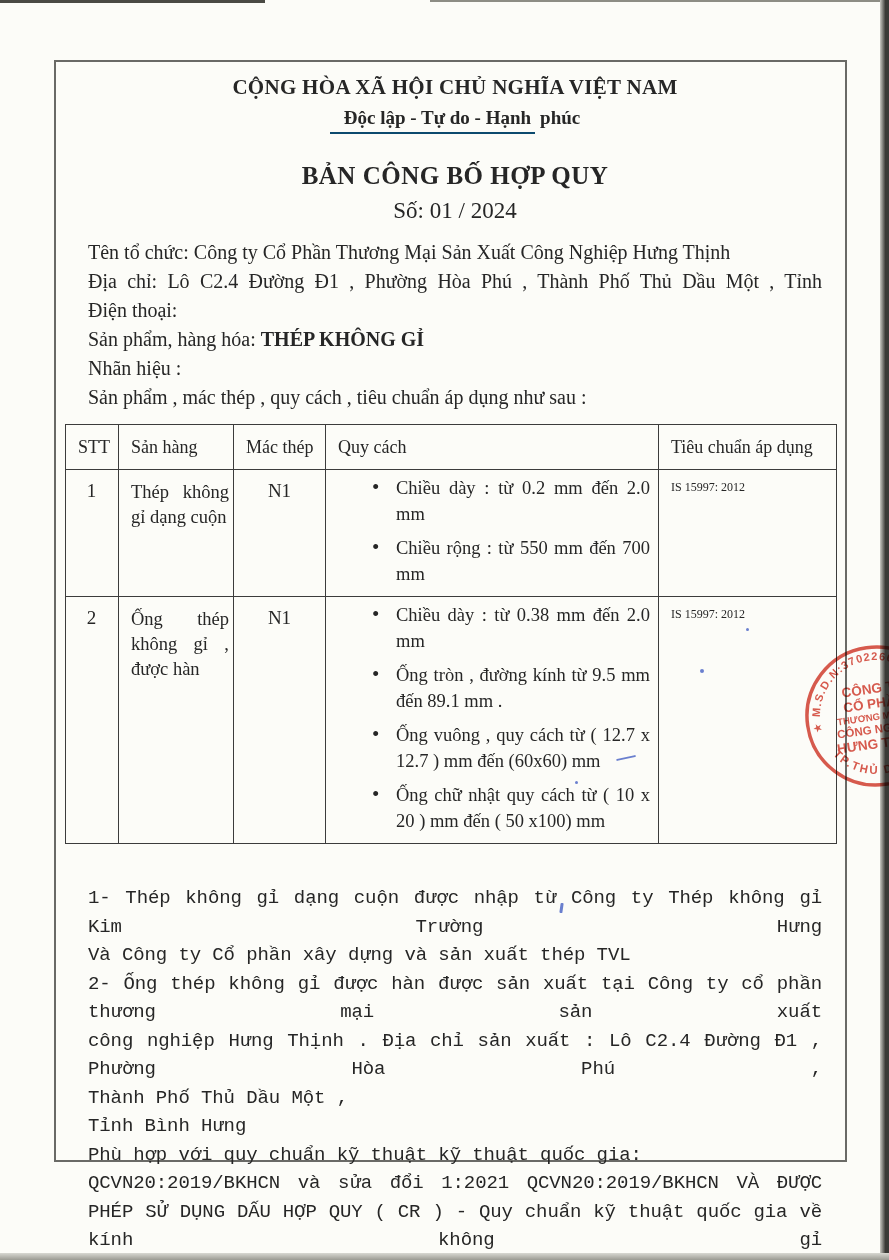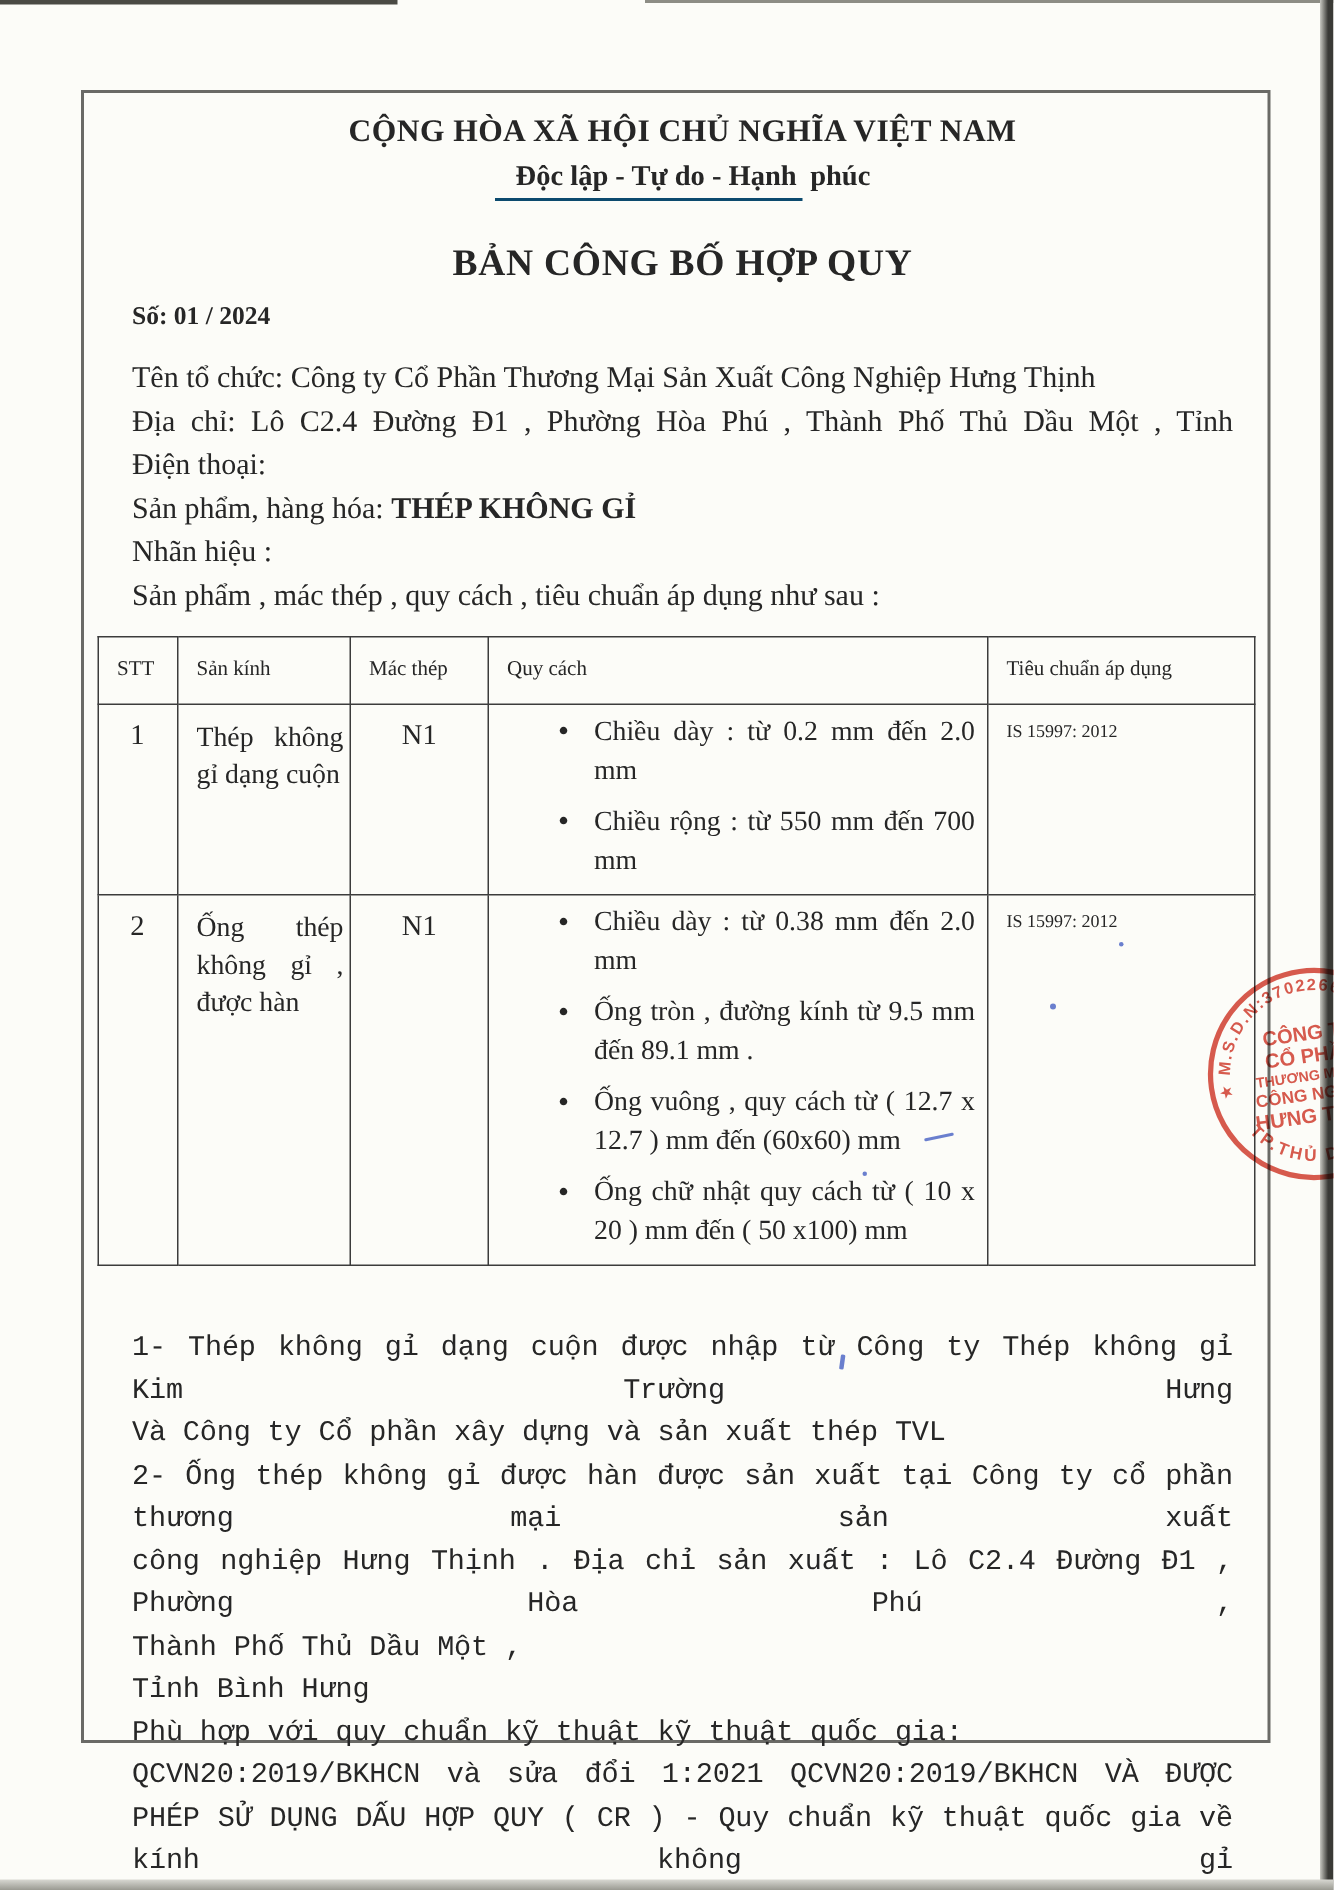--- a/index.html
+++ b/index.html
@@ -21,36 +21,36 @@
     position:absolute;left:54px;top:60px;width:793px;height:1102px;
     border:2px solid #6a6a66;box-sizing:border-box;
   }
   .content{padding:12px 23px 0 32px;}
 
   .nat{ text-align:center;font-weight:bold;font-size:21px;line-height:26px;letter-spacing:.3px;}
   .motto{text-align:center;font-weight:bold;font-size:19px;line-height:24px;margin-top:6px;}
   .motto .ul{display:inline-block;border-bottom:2px solid #0c4a6e;padding:0 4px 2px 14px;}
   .motto .tail{padding-left:5px;}
   .doc-title{text-align:center;font-weight:bold;font-size:25px;line-height:30px;margin-top:27px;letter-spacing:.5px;}
-  .doc-no{font-size:17px;line-height:28px;margin-top:6px;font-weight:bold;}
+  .doc-no{text-align:center;font-size:23px;line-height:28px;margin-top:6px;}
 
   .info{margin-top:13px;font-size:20px;line-height:29px;}
   .info .ln{margin:0;}
   .just{text-align:justify;text-align-last:justify;}
   .ind{margin-left:10px;}
   .gap-top{margin-top:3px;}
   .bold{font-weight:bold;}
 
   table.ct{
     border-collapse:collapse;table-layout:fixed;
     width:771px;margin-left:-23px;margin-top:12px;
     font-size:18.5px;
   }
   table.ct th, table.ct td{border:1.5px solid #3c3c3c;box-sizing:border-box;vertical-align:top;font-weight:normal;}
-  table.ct th{height:45px;font-size:14px;text-align:left;padding:0 4px 0 12px;vertical-align:middle;}
+  table.ct th{height:45px;font-size:18px;text-align:left;padding:0 4px 0 12px;vertical-align:middle;}
   th.c-stt,td.c-stt{text-align:center;padding-left:0;}
   td{padding-top:10px;}
   td.c-stt{font-size:19px;}
   td.c-prod{padding:10px 4px 0 12px;text-align:justify;line-height:25px;}
   td.c-grade{text-align:center;font-size:19px;}
   td.c-spec{padding:0;}
   td.c-std{padding:10px 4px 0 12px;font-size:12px;}
   .r1 td{height:93px;}
   .r2 td{height:242px;}
   ul.specs{margin:0;padding:6px 8px 0 44px;list-style:none;}
@@ -109,21 +109,21 @@
       <colgroup>
         <col style="width:53px">
           <col style="width:115px">
           <col style="width:92px">
           <col style="width:333px">
           <col style="width:178px">
       </colgroup>
       <tbody>
           <tr>
         <th class="c-stt">STT</th>
-        <th>Sản kính</th>
+        <th>Sản hàng</th>
         <th>Mác thép</th>
         <th>Quy cách</th>
         <th>Tiêu chuẩn áp dụng</th>
       </tr>
       <tr class="r1">
         <td class="c-stt">1</td>
         <td class="c-prod">Thép không gỉ dạng cuộn</td>
         <td class="c-grade">N1</td>
         <td class="c-spec">
           <ul class="specs">

